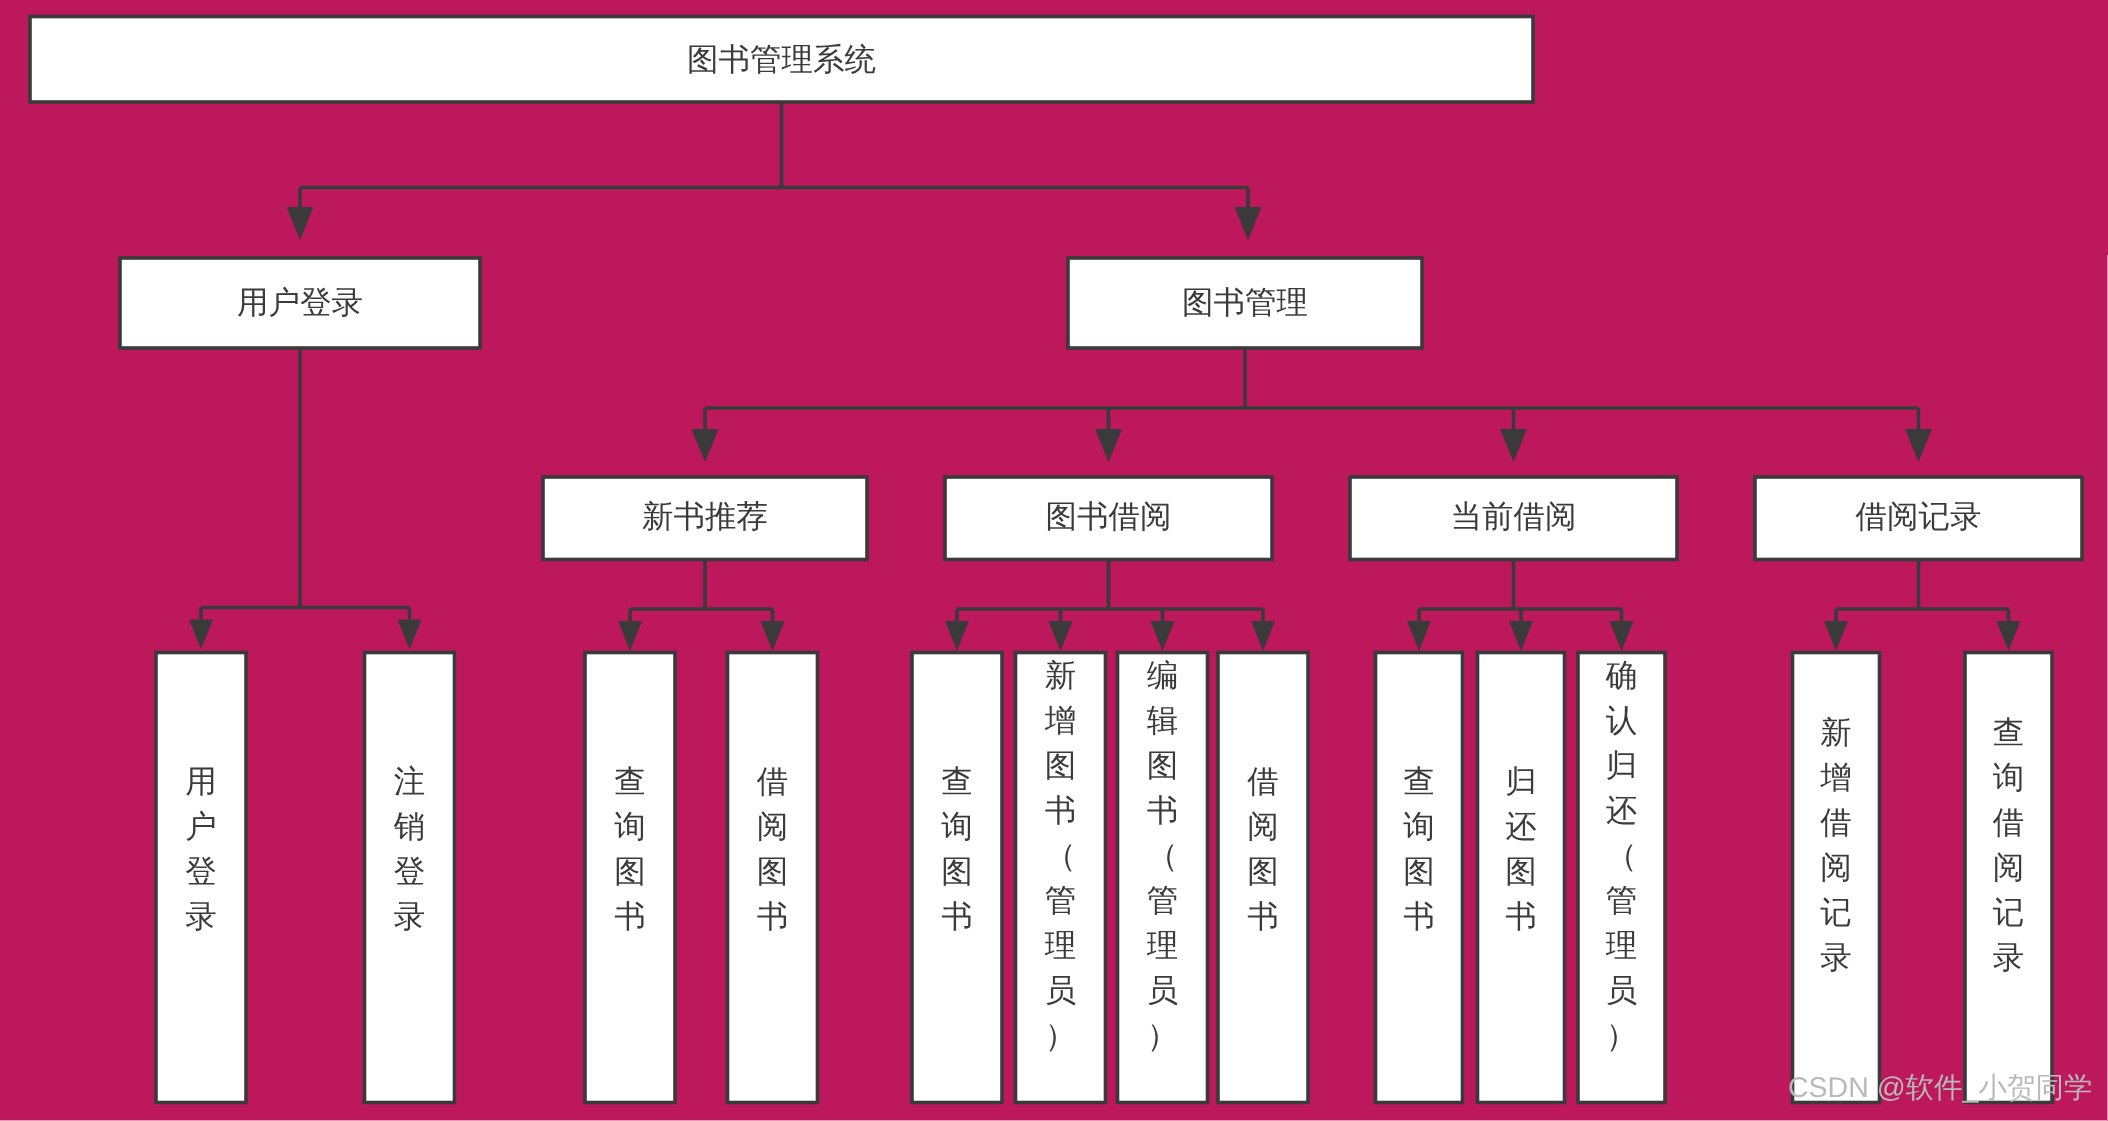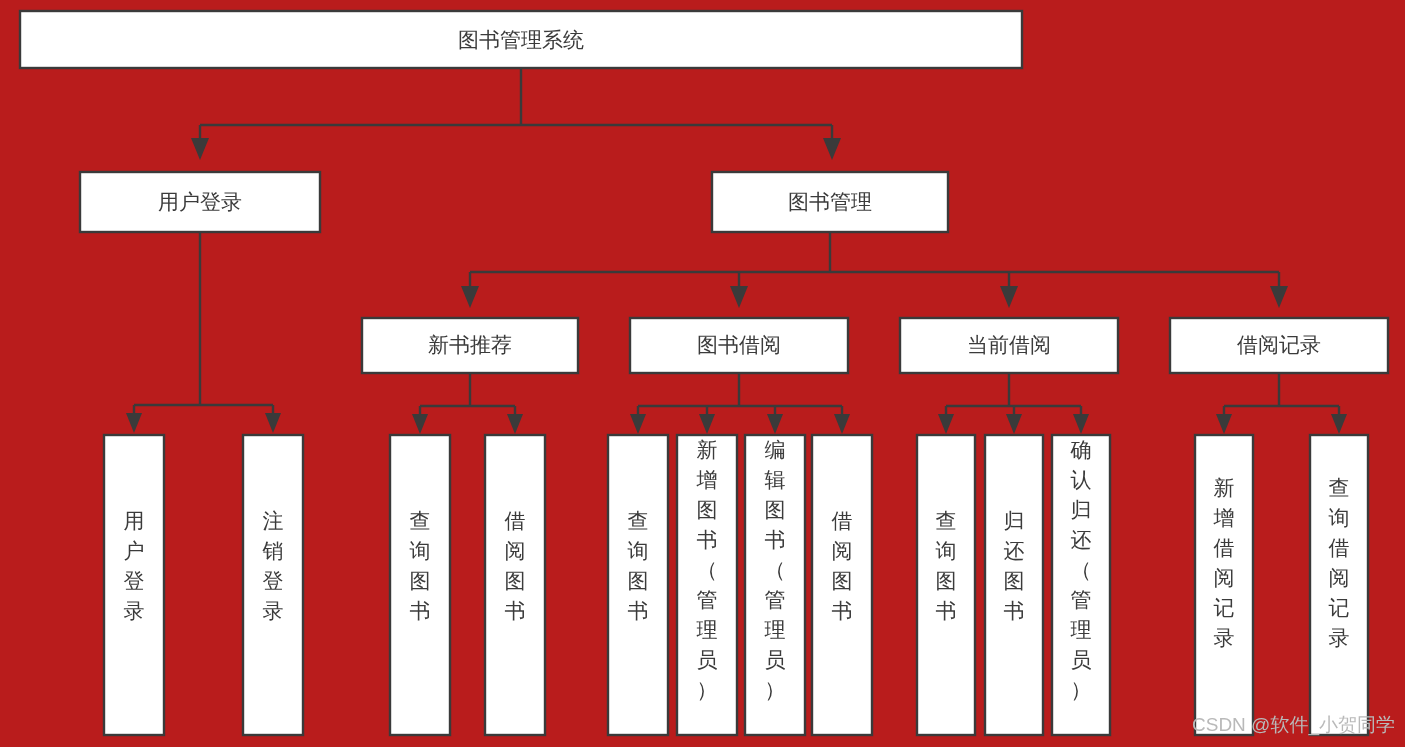--- a/index.html
+++ b/index.html
@@ -8,21 +8,21 @@
     padding: 0;
     background: #ffffff;
   }
   body {
     font-family: "Liberation Sans", "DejaVu Sans", sans-serif;
   }
   #diagram-root {
     position: relative;
     width: 1405px;
     height: 747px;
-    background: #b91c1c;
+    background: #be185d;
     overflow: hidden;
   }
   svg.diagram-canvas {
     position: absolute;
     left: 0;
     top: 0;
     width: 1405px;
     height: 747px;
     display: block;
   }

